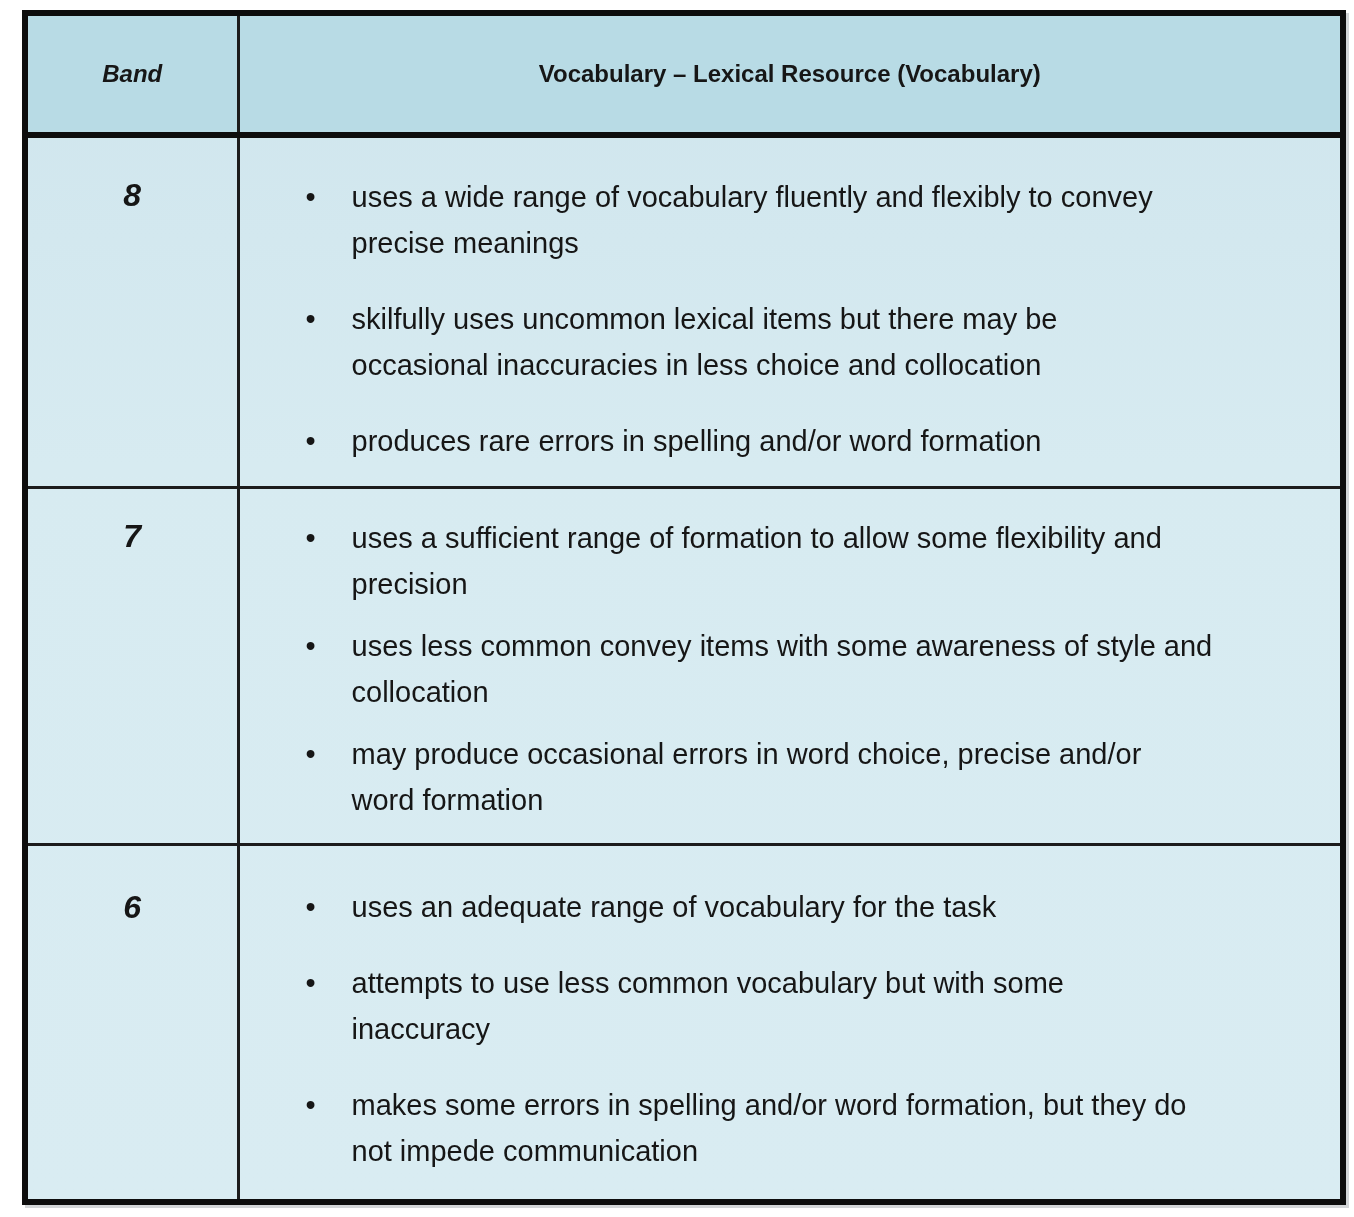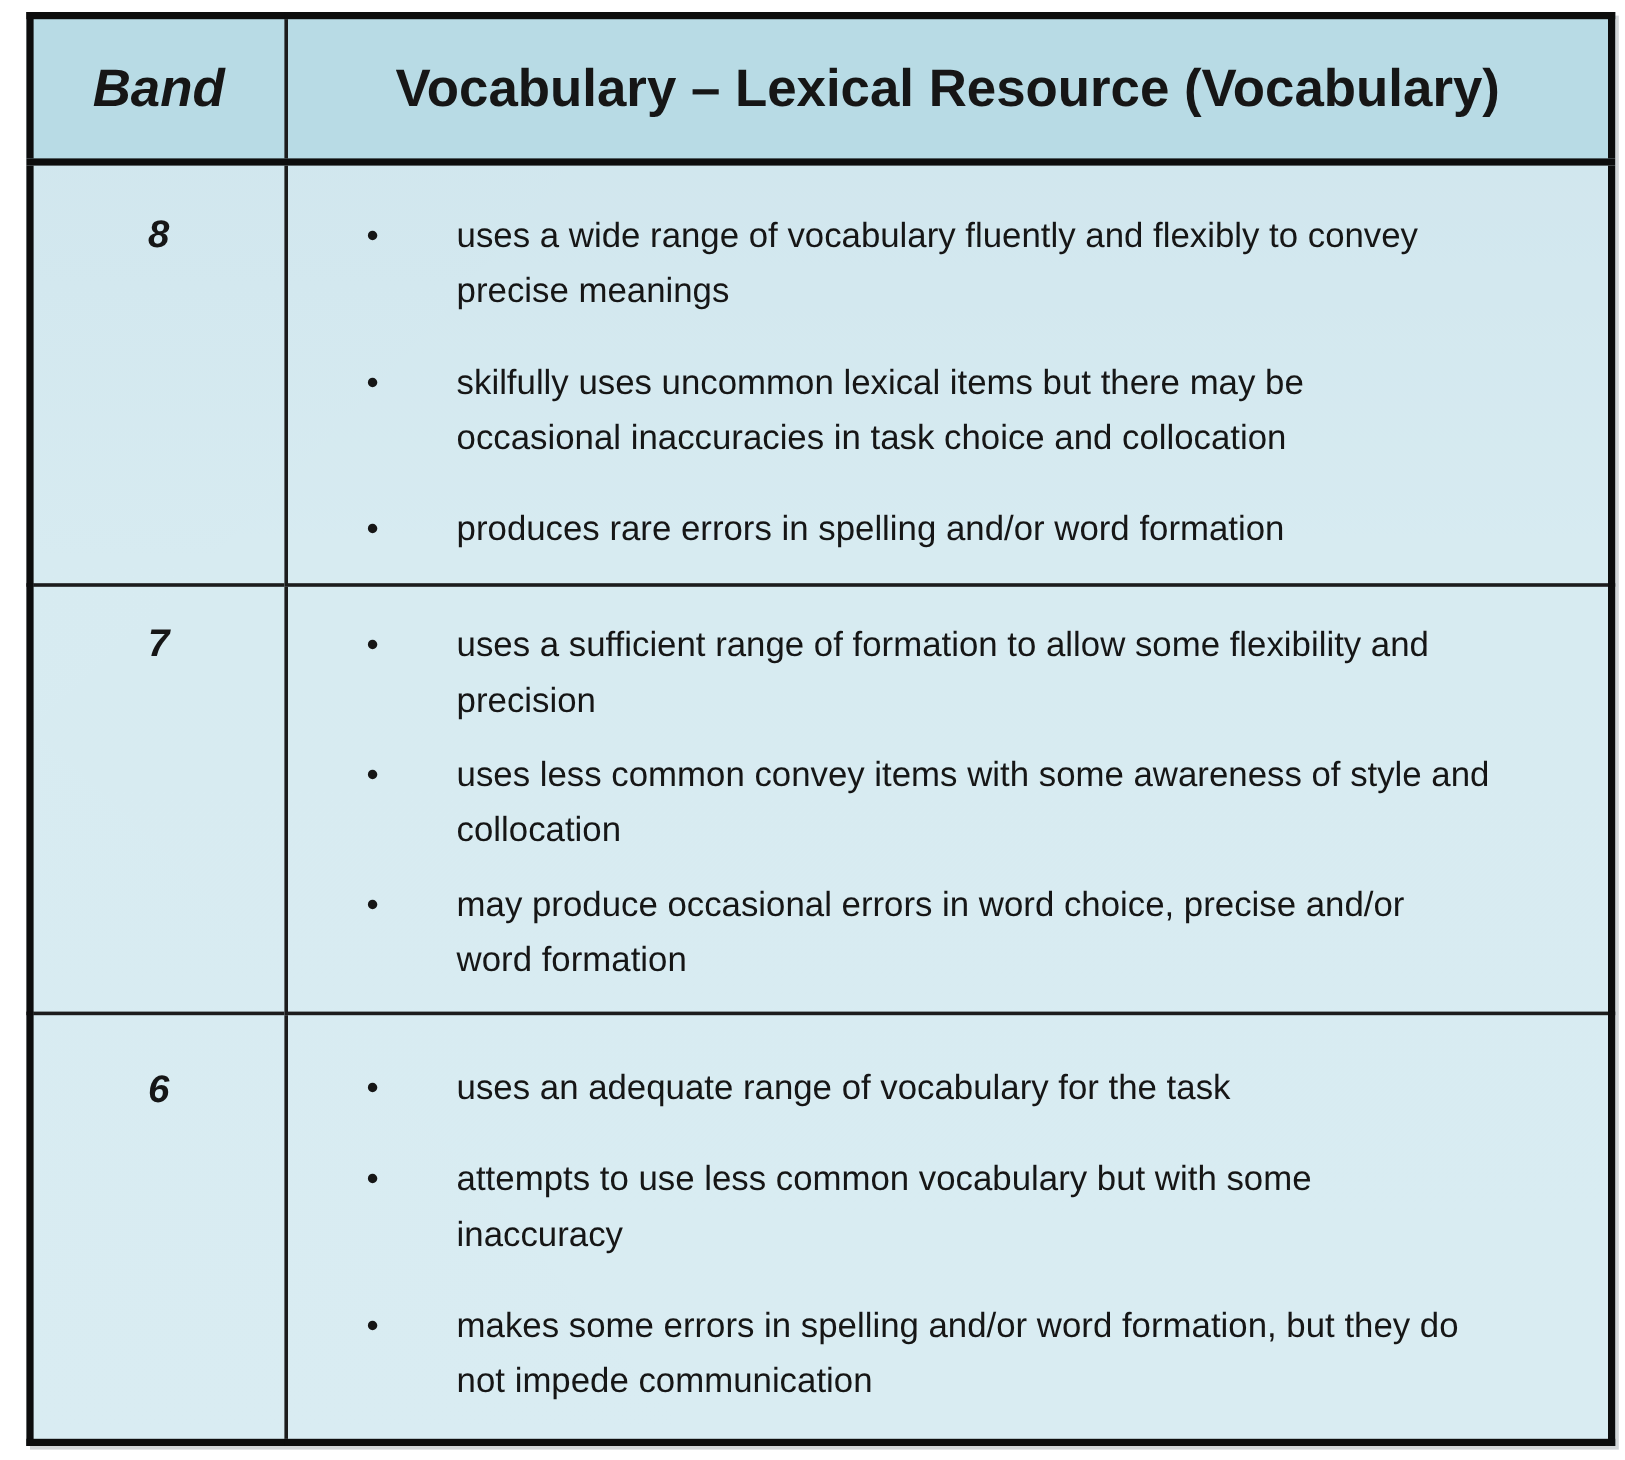--- a/index.html
+++ b/index.html
@@ -19,21 +19,21 @@
     table-layout: fixed;
     background: linear-gradient(180deg, #cfe5ed 0%, #d7ebf1 38%, #d9ecf2 100%);
     box-shadow: 3px 3px 0 rgba(110,120,126,0.30);
   }
   table.band-table { border: 6px solid #0d0d0d; }
 
   thead tr { height: 122px; }
   thead th {
     background: #b8dbe5;
     border-bottom: 6px solid #0d0d0d;
-    font-size: 44px;
+    font-size: 24px;
     font-weight: bold;
     vertical-align: middle;
     text-align: center;
     padding: 0;
   }
   th.band-col { width: 213px; border-right: 3px solid #1c1c1c; font-style: italic; }
 
   tbody td { border-top: 3px solid #1c1c1c; vertical-align: top; }
   tr.r8 { height: 352px; }
   tr.r7 { height: 357px; }
@@ -44,21 +44,21 @@
     font-size: 32px;
     font-weight: bold;
     font-style: italic;
     line-height: 46px;
   }
   td.desc-cell { padding: 0 20px 0 66px; }
 
   ul.bullets { margin: 0; padding: 0; list-style: none; font-size: 29px; line-height: 46px; }
   ul.bullets li { display: flex; align-items: flex-start; }
   .bullet { flex: 0 0 46px; width: 46px; }
-  .txt { white-space: pre-line; margin-left: 29px; }
+  .txt { white-space: pre-line; }
 
   tr.r8 td.band-cell { padding-top: 34px; }
   tr.r8 td.desc-cell { padding-top: 36px; }
   tr.r8 li + li { margin-top: 30px; }
 
   tr.r7 td.band-cell { padding-top: 24px; }
   tr.r7 td.desc-cell { padding-top: 26px; }
   tr.r7 li + li { margin-top: 16px; }
 
   tr.r6 td.band-cell { padding-top: 38px; }
@@ -83,21 +83,21 @@
         <td class="desc-cell">
           <ul class="bullets">
             <li>
               <span class="bullet">•</span>
               <span class="txt">uses a wide range of vocabulary fluently and flexibly to convey
 precise meanings</span>
             </li>
             <li>
               <span class="bullet">•</span>
               <span class="txt">skilfully uses uncommon lexical items but there may be
-occasional inaccuracies in task choice and collocation</span>
+occasional inaccuracies in less choice and collocation</span>
             </li>
             <li>
               <span class="bullet">•</span>
               <span class="txt">produces rare errors in spelling and/or word formation</span>
             </li>
           </ul>
         </td>
       </tr>
 
       <tr class="r7">

